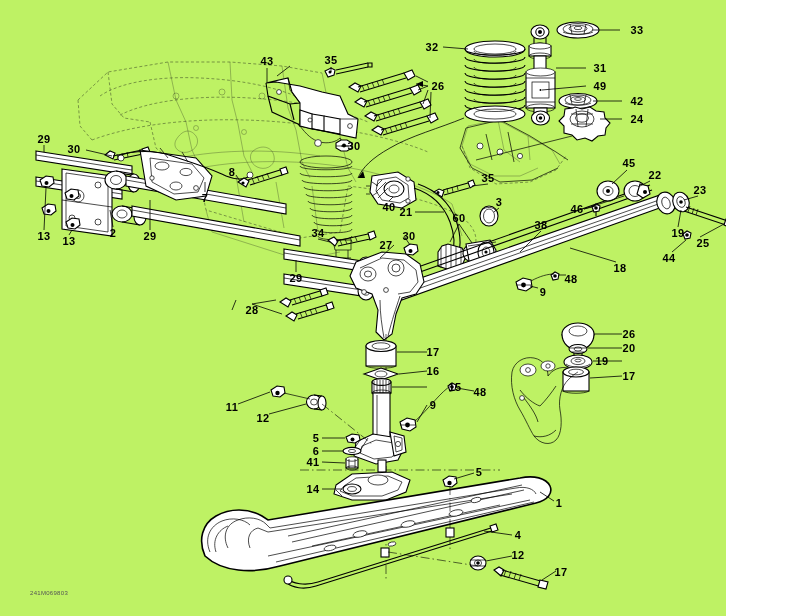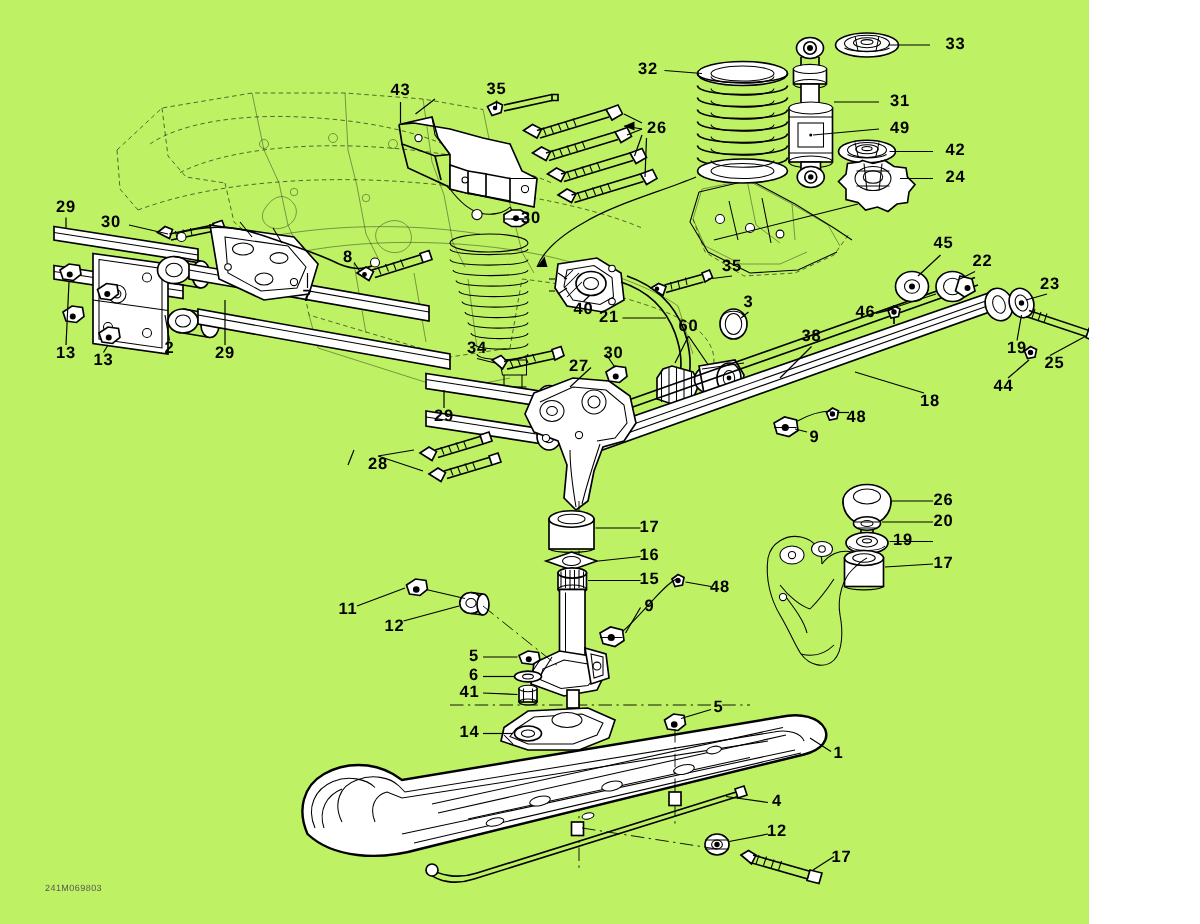--- a/index.html
+++ b/index.html
@@ -822,21 +822,21 @@
   <span class="callout" style="left:620px; top:268px">18</span>
   <span class="callout" style="left:543px; top:292px">9</span>
   <span class="callout" style="left:571px; top:279px">48</span>
   <span class="callout" style="left:252px; top:310px">28</span>
   <span class="callout" style="left:629px; top:334px">26</span>
   <span class="callout" style="left:629px; top:348px">20</span>
   <span class="callout" style="left:602px; top:361px">19</span>
   <span class="callout" style="left:629px; top:376px">17</span>
   <span class="callout" style="left:433px; top:352px">17</span>
   <span class="callout" style="left:433px; top:371px">16</span>
-  <span class="callout" style="left:433px; top:387px">15</span>
+  <span class="callout" style="left:455px; top:387px">15</span>
   <span class="callout" style="left:480px; top:392px">48</span>
   <span class="callout" style="left:433px; top:405px">9</span>
   <span class="callout" style="left:232px; top:407px">11</span>
   <span class="callout" style="left:263px; top:418px">12</span>
   <span class="callout" style="left:316px; top:438px">5</span>
   <span class="callout" style="left:316px; top:451px">6</span>
   <span class="callout" style="left:313px; top:462px">41</span>
   <span class="callout" style="left:313px; top:489px">14</span>
   <span class="callout" style="left:479px; top:472px">5</span>
   <span class="callout" style="left:559px; top:503px">1</span>

